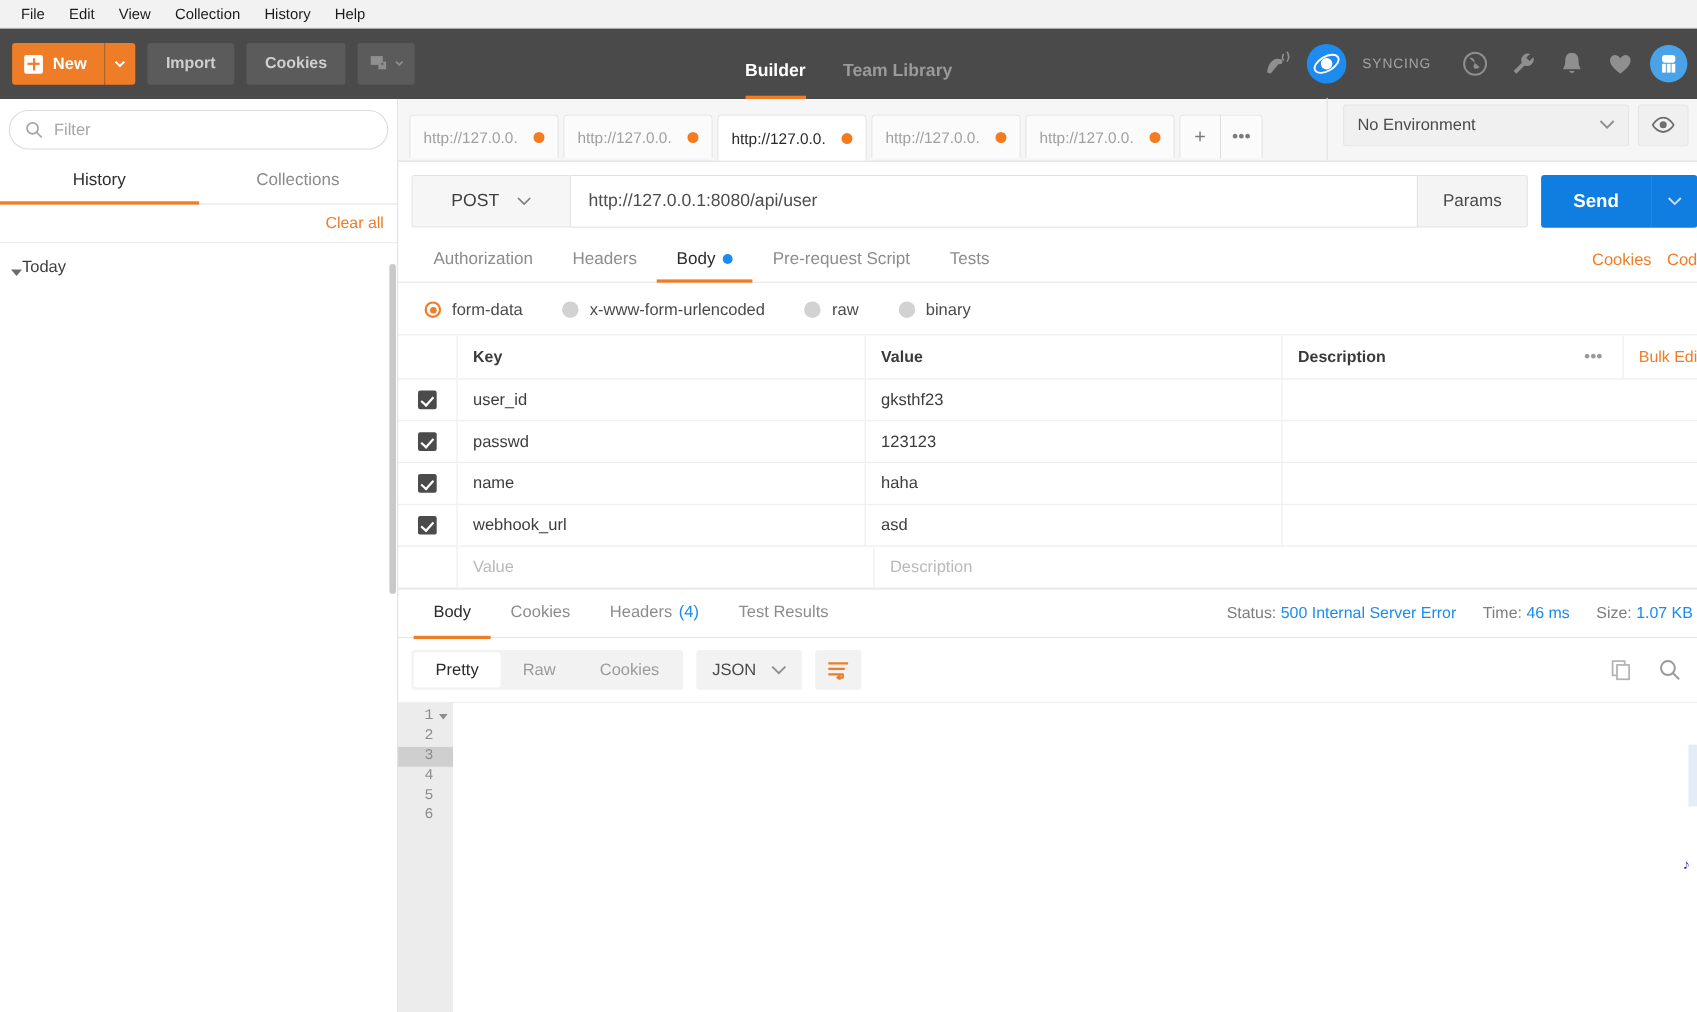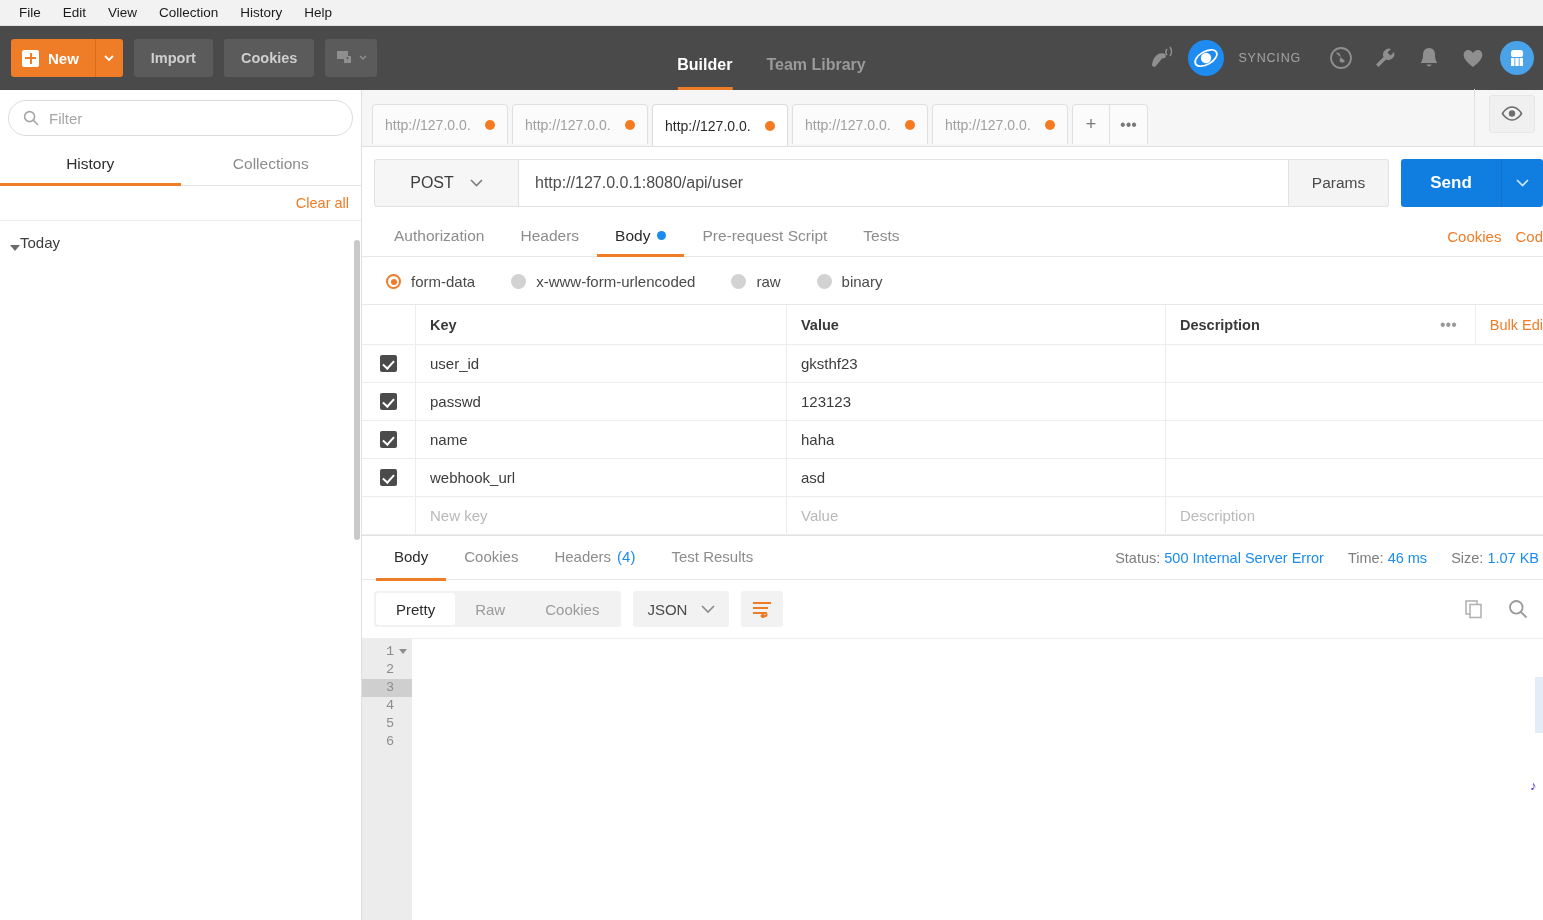--- a/index.html
+++ b/index.html
@@ -515,20 +515,26 @@
             <span class="dot-orange"></span>
           </div>
           <div class="rtab">
             <span class="rtab-label">http://127.0.0.</span>
             <span class="dot-orange"></span>
           </div>
           <div class="tab-plus">+</div>
           <div class="tab-more">•••</div>
         </div>
         <div class="env-area">
+          <div class="env-select">
+            <span>No Environment</span>
+            <svg width="14" height="9" viewBox="0 0 14 9">
+                <path d="M1 1l6 6 6-6" stroke="#8e8e8e" stroke-width="1.7" fill="none"></path>
+              </svg>
+          </div>
           <div class="eye-btn">
             <svg width="22" height="15" viewBox="0 0 22 15">
               <path d="M11 1 C5 1, 1.5 7.5, 1.5 7.5 C1.5 7.5, 5 14, 11 14 C17 14, 20.5 7.5, 20.5 7.5 C20.5 7.5, 17 1, 11 1 Z" fill="none" stroke="#6e6e6e" stroke-width="1.6"></path>
               <circle cx="11" cy="7.5" r="3.2" fill="#6e6e6e"></circle>
             </svg>
           </div>
         </div>
       </div>
 
       <div class="url-row">
@@ -633,21 +639,20 @@
         <div class="kv-row">
           <div class="kv-cb">
               <span class="cbox"></span>
             </div>
           <div class="kv-key">webhook_url</div>
           <div class="kv-val">asd</div>
           <div class="kv-desc"></div>
         </div>
         <div class="kv-row empty">
           <div class="kv-cb"></div>
-          <div class="kv-key">New key</div>
           <div class="kv-val">Value</div>
           <div class="kv-desc">Description</div>
         </div>
       </div>
 
       <div class="resp-bar">
         <div class="resp-tab active">
           <span>Body</span>
         </div>
         <div class="resp-tab">

